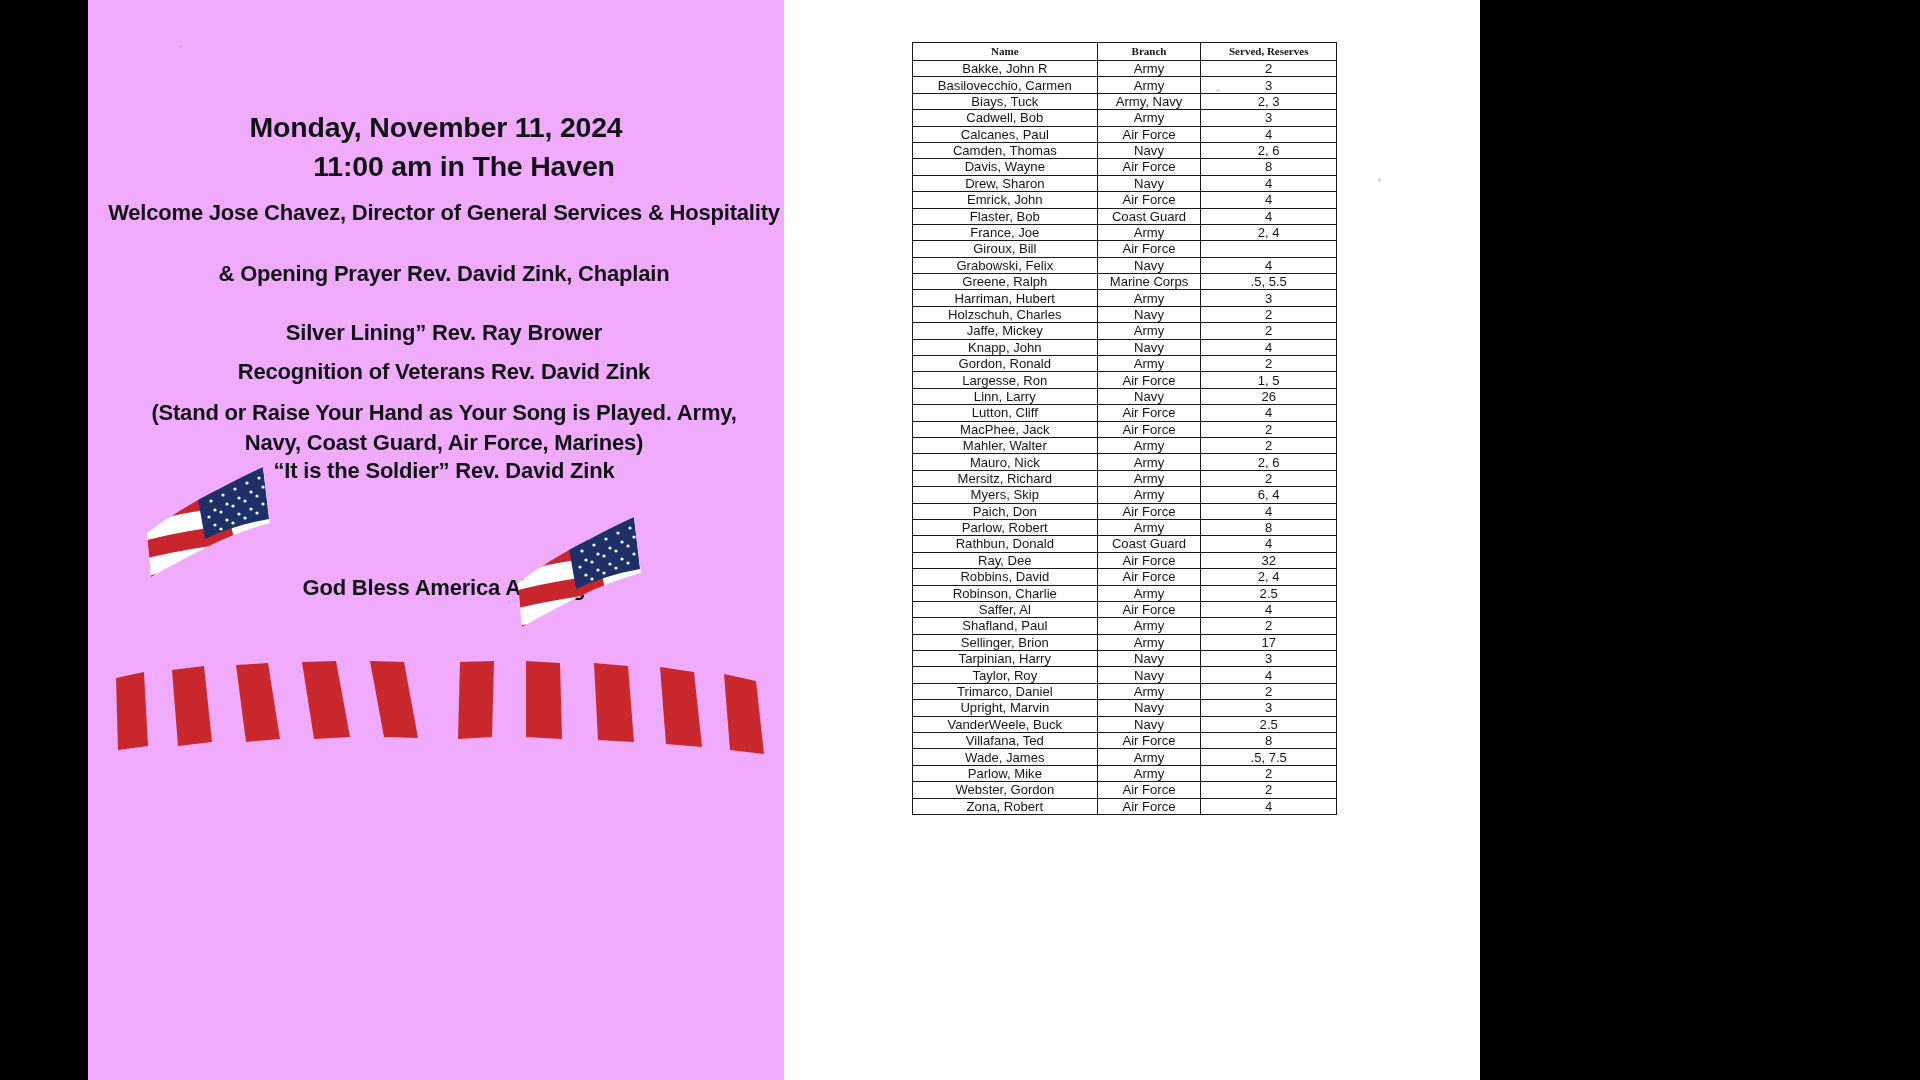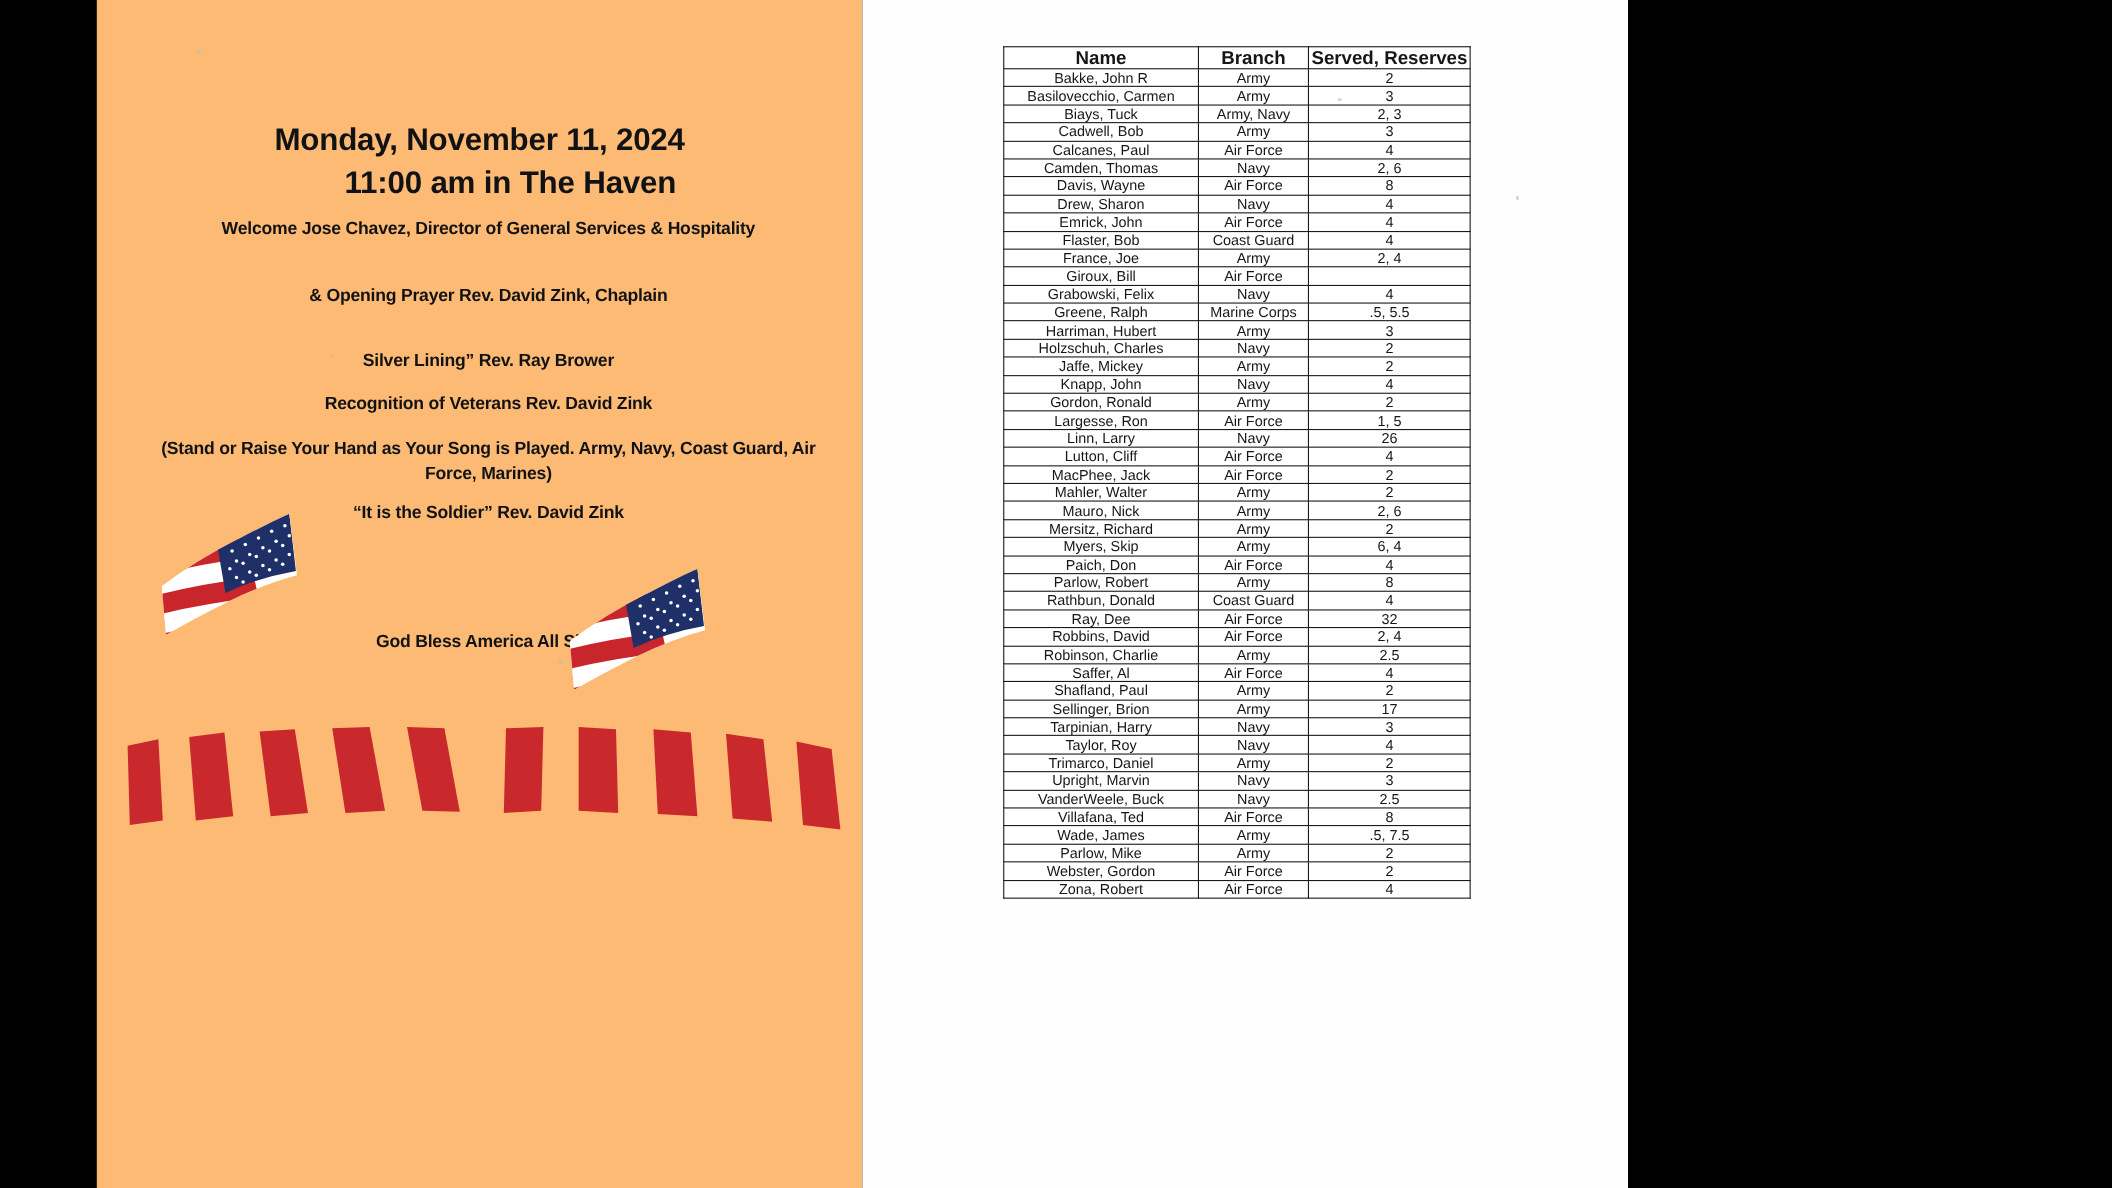--- a/index.html
+++ b/index.html
@@ -21,21 +21,21 @@
     background: #000000;
   }
 
   
   #program-page {
     position: absolute;
     left: 88px;
     top: 0px;
     width: 696px;
     height: 1080px;
-    background: #fdba74;
+    background: #f0abfc;
   }
 
   #program-inner {
     position: relative;
     width: 100%;
     height: 100%;
   }
 
   .prog-line {
     position: absolute;
@@ -45,21 +45,21 @@
     font-weight: bold;
     font-family: "Liberation Sans", sans-serif;
     letter-spacing: -0.2px;
     line-height: 1.18;
     white-space: nowrap;
   }
 
   .title-1 { top: 111px; font-size: 28.5px; }
   .title-2 { top: 150px; font-size: 28.5px; margin-left: 28px; }
 
-  .body-line { font-size: 16px; padding-left: 16px; }
+  .body-line { font-size: 22px; padding-left: 16px; }
 
   .l-welcome   { top: 200px; }
   .l-pledge1   { top: 241px; }
   .l-pledge2   { top: 261px; }
   .l-silver1   { top: 300px; }
   .l-silver2   { top: 320px; }
   .l-recog     { top: 359px; }
   .l-stand     { top: 398px; width: 640px; left: 28px; white-space: normal; line-height: 1.35; }
   .l-soldier   { top: 458px; }
   .l-common    { top: 497px; }
@@ -115,22 +115,23 @@
     font-size: 13.1px;
     line-height: 1.0;
     padding: 1px 2px;
     height: 16.4px;
     background: #ffffff;
     white-space: nowrap;
   }
 
   table#veterans-table th {
     font-weight: bold;
-    font-size: 17px;
+    font-size: 11px;
     height: 18px;
+    font-family: Liberation Serif, serif;
   }
 
   th.col-name, td.col-name     { width: 185px; }
   th.col-branch, td.col-branch { width: 104px; }
   th.col-served, td.col-served { width: 136px; }
 
   
   .speck {
     position: absolute;
     background: #b9b9bd;

